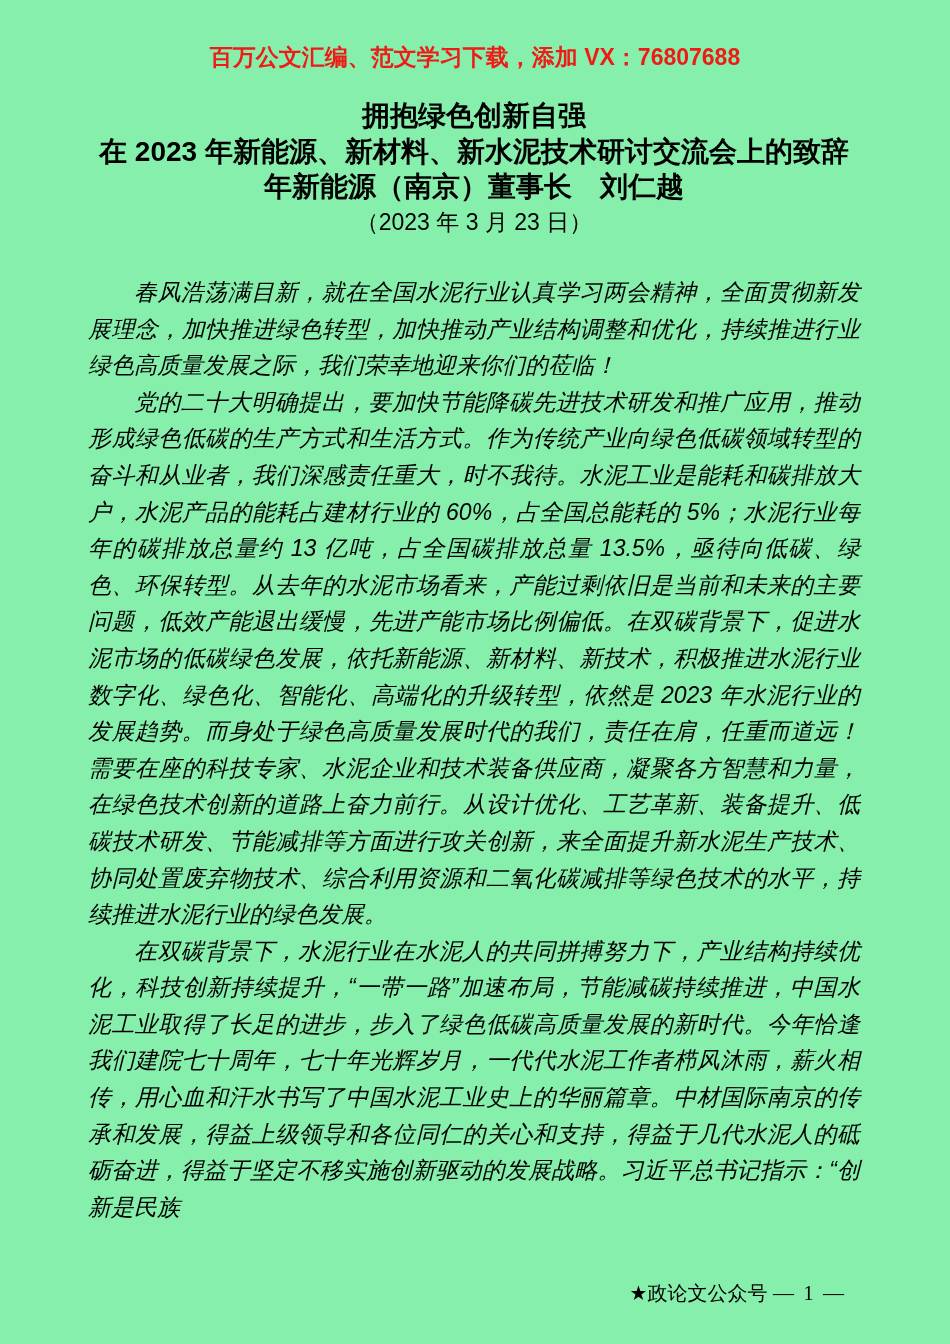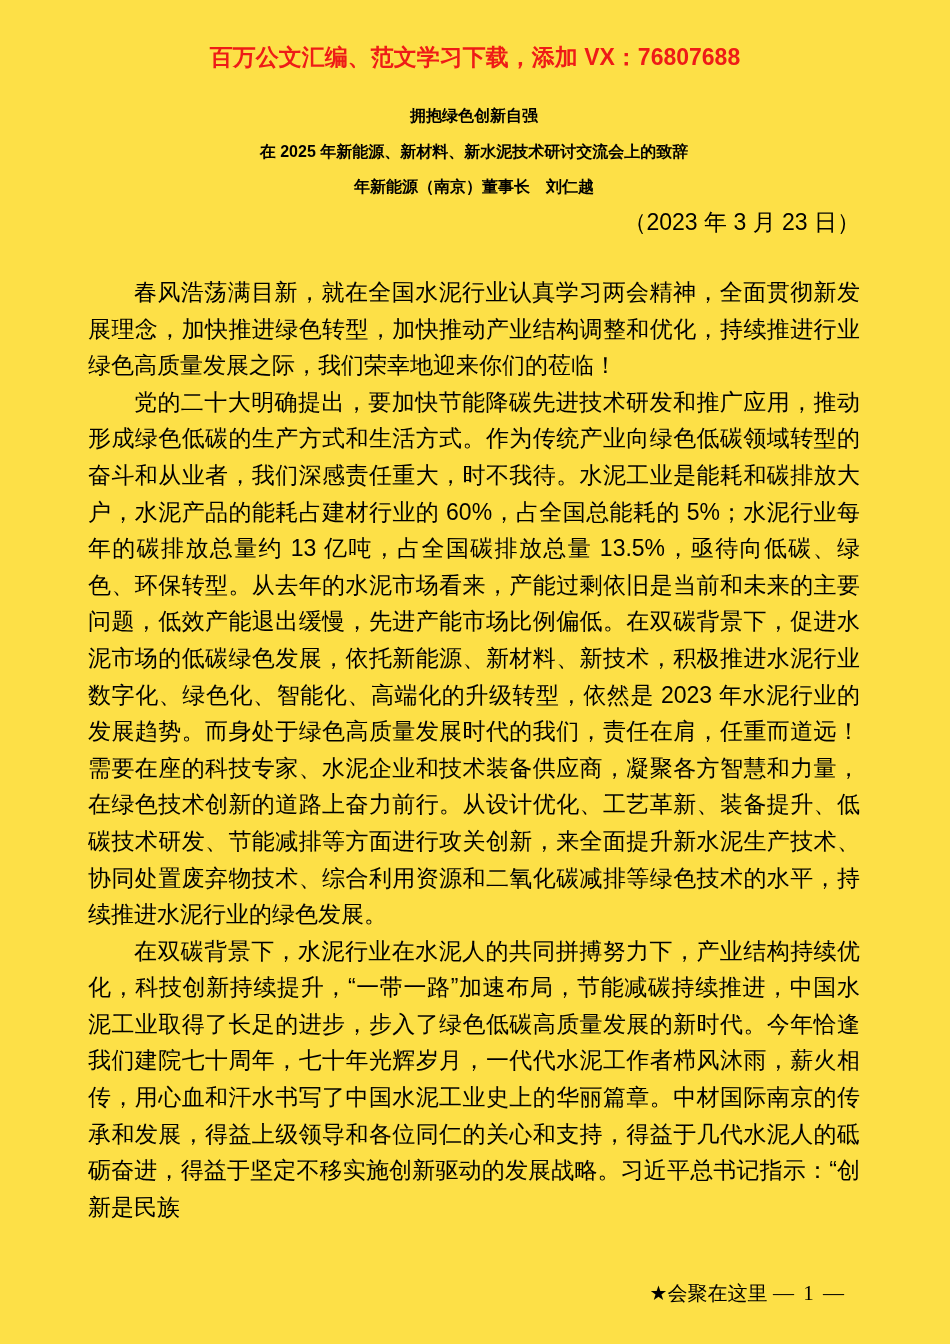--- a/index.html
+++ b/index.html
@@ -4,21 +4,21 @@
 <style>
   html, body {
     margin: 0;
     padding: 0;
     background: #ffffff;
   }
   .page {
     position: relative;
     width: 950px;
     height: 1344px;
-    background: #fde047;
+    background: #86efac;
     overflow: hidden;
     font-family: "Liberation Sans", "DejaVu Sans", sans-serif;
     color: #000000;
   }
   .notice {
     position: absolute;
     top: 42px;
     left: 0;
     width: 950px;
     text-align: center;
@@ -28,40 +28,40 @@
     color: #ee1b17;
   }
   .title-block {
     position: absolute;
     top: 98px;
     left: 88px;
     width: 772px;
     text-align: center;
   }
   .title-line {
-    font-size: 16px;
+    font-size: 28px;
     font-weight: bold;
     line-height: 35.5px;
     white-space: nowrap;
   }
   .date-line {
     font-size: 23px;
     font-weight: normal;
     line-height: 35.5px;
-    text-align: right;
   }
   .body-block {
     position: absolute;
     top: 274px;
     left: 88px;
     width: 772px;
     font-size: 23px;
     line-height: 36.6px;
     text-align: justify;
     text-justify: inter-ideograph;
+    font-style: italic;
   }
   .body-block p {
     margin: 0;
     padding: 0;
     text-indent: 2em;
   }
   .footer {
     position: absolute;
     top: 1281px;
     right: 104px;
@@ -78,29 +78,29 @@
 </style>
 </head>
 <body>
 
 <div class="page">
 
   <div class="notice">百万公文汇编、范文学习下载，添加 VX：76807688</div>
 
   <div class="title-block">
     <div class="title-line">拥抱绿色创新自强</div>
-    <div class="title-line">在 2025 年新能源、新材料、新水泥技术研讨交流会上的致辞</div>
+    <div class="title-line">在 2023 年新能源、新材料、新水泥技术研讨交流会上的致辞</div>
     <div class="title-line">年新能源（南京）董事长　刘仁越</div>
     <div class="date-line">（2023 年 3 月 23 日）</div>
   </div>
 
   <div class="body-block">
     <p>春风浩荡满目新，就在全国水泥行业认真学习两会精神，全面贯彻新发展理念，加快推进绿色转型，加快推动产业结构调整和优化，持续推进行业绿色高质量发展之际，我们荣幸地迎来你们的莅临！</p>
     <p>党的二十大明确提出，要加快节能降碳先进技术研发和推广应用，推动形成绿色低碳的生产方式和生活方式。作为传统产业向绿色低碳领域转型的奋斗和从业者，我们深感责任重大，时不我待。水泥工业是能耗和碳排放大户，水泥产品的能耗占建材行业的 60%，占全国总能耗的 5%；水泥行业每年的碳排放总量约 13 亿吨，占全国碳排放总量 13.5%，亟待向低碳、绿色、环保转型。从去年的水泥市场看来，产能过剩依旧是当前和未来的主要问题，低效产能退出缓慢，先进产能市场比例偏低。在双碳背景下，促进水泥市场的低碳绿色发展，依托新能源、新材料、新技术，积极推进水泥行业数字化、绿色化、智能化、高端化的升级转型，依然是 2023 年水泥行业的发展趋势。而身处于绿色高质量发展时代的我们，责任在肩，任重而道远！需要在座的科技专家、水泥企业和技术装备供应商，凝聚各方智慧和力量，在绿色技术创新的道路上奋力前行。从设计优化、工艺革新、装备提升、低碳技术研发、节能减排等方面进行攻关创新，来全面提升新水泥生产技术、协同处置废弃物技术、综合利用资源和二氧化碳减排等绿色技术的水平，持续推进水泥行业的绿色发展。</p>
     <p>在双碳背景下，水泥行业在水泥人的共同拼搏努力下，产业结构持续优化，科技创新持续提升，“一带一路”加速布局，节能减碳持续推进，中国水泥工业取得了长足的进步，步入了绿色低碳高质量发展的新时代。今年恰逢我们建院七十周年，七十年光辉岁月，一代代水泥工作者栉风沐雨，薪火相传，用心血和汗水书写了中国水泥工业史上的华丽篇章。中材国际南京的传承和发展，得益上级领导和各位同仁的关心和支持，得益于几代水泥人的砥砺奋进，得益于坚定不移实施创新驱动的发展战略。习近平总书记指示：“创新是民族</p>
   </div>
 
   <div class="footer">
-    <span>★会聚在这里</span>
+    <span>★政论文公众号</span>
     <span class="pagenum">—  1  —</span>
   </div>
 
 </div>
 
 </body></html>

